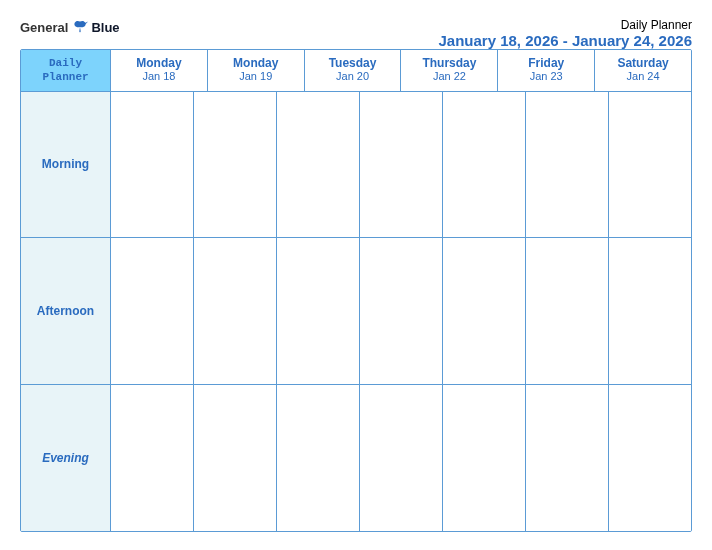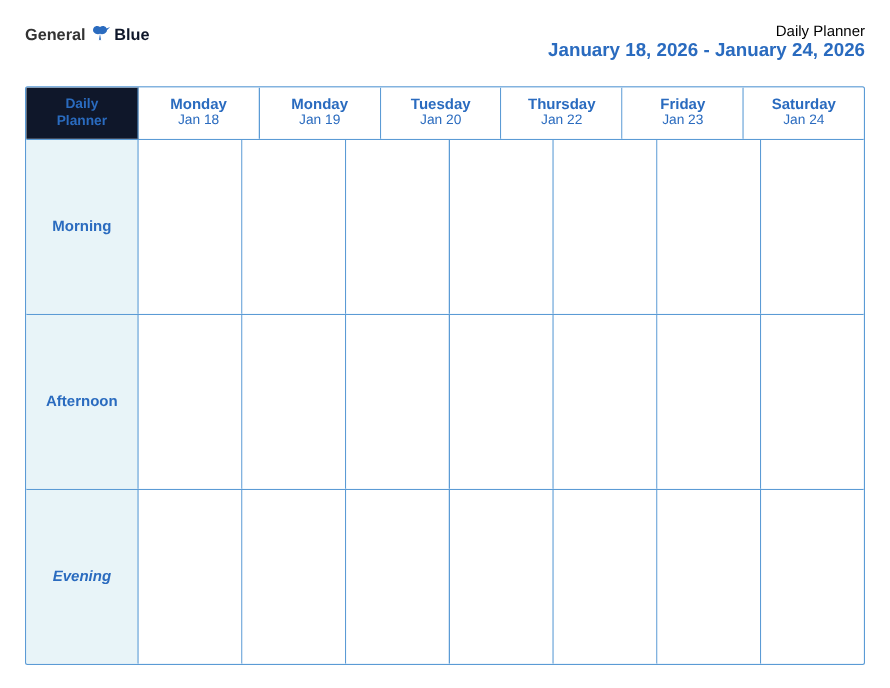--- a/index.html
+++ b/index.html
@@ -14,21 +14,21 @@
       width: 712px;
       height: 550px;
       padding: 18px 20px 18px 20px;
       display: flex;
       flex-direction: column;
     }
     .header {
       display: flex;
       justify-content: space-between;
       align-items: flex-start;
-      margin-bottom: 20px;
+      margin-bottom: 0;
     }
     .logo-area {
       display: flex;
       flex-direction: column;
       align-items: flex-start;
     }
     .logo-text {
       display: flex;
       align-items: center;
       gap: 2px;
@@ -78,21 +78,22 @@
       padding: 6px 4px;
       text-align: center;
       background: #fff;
     }
     .cal-header-cell:last-child {
       border-right: none;
     }
     .cal-header-cell.label-col {
       width: 90px;
       min-width: 90px;
-      background: #0f172a;
+      background: #7dd3fc;
+      font-family: Liberation Mono, monospace;
     }
     .cal-header-cell.day-col {
       flex: 1;
     }
     .col-day-name {
       font-size: 12px;
       font-weight: bold;
       color: #2a6bbf;
     }
     .col-date {

